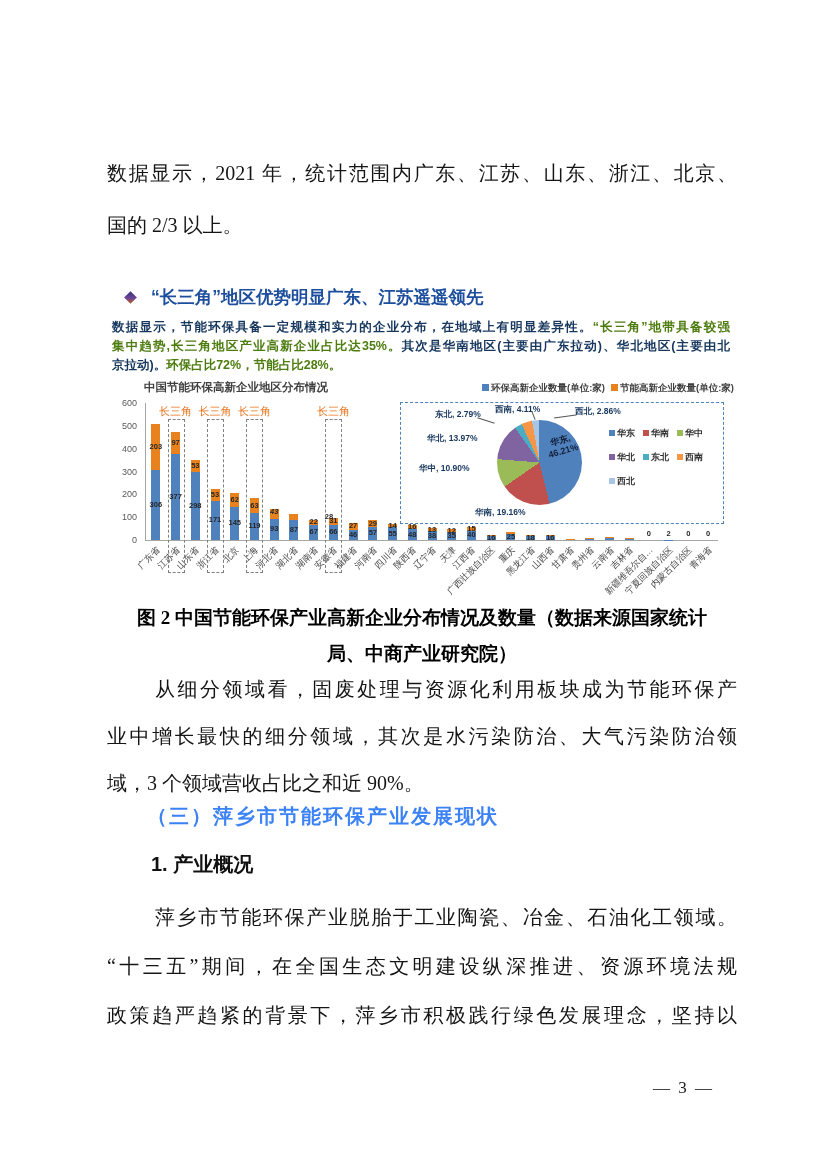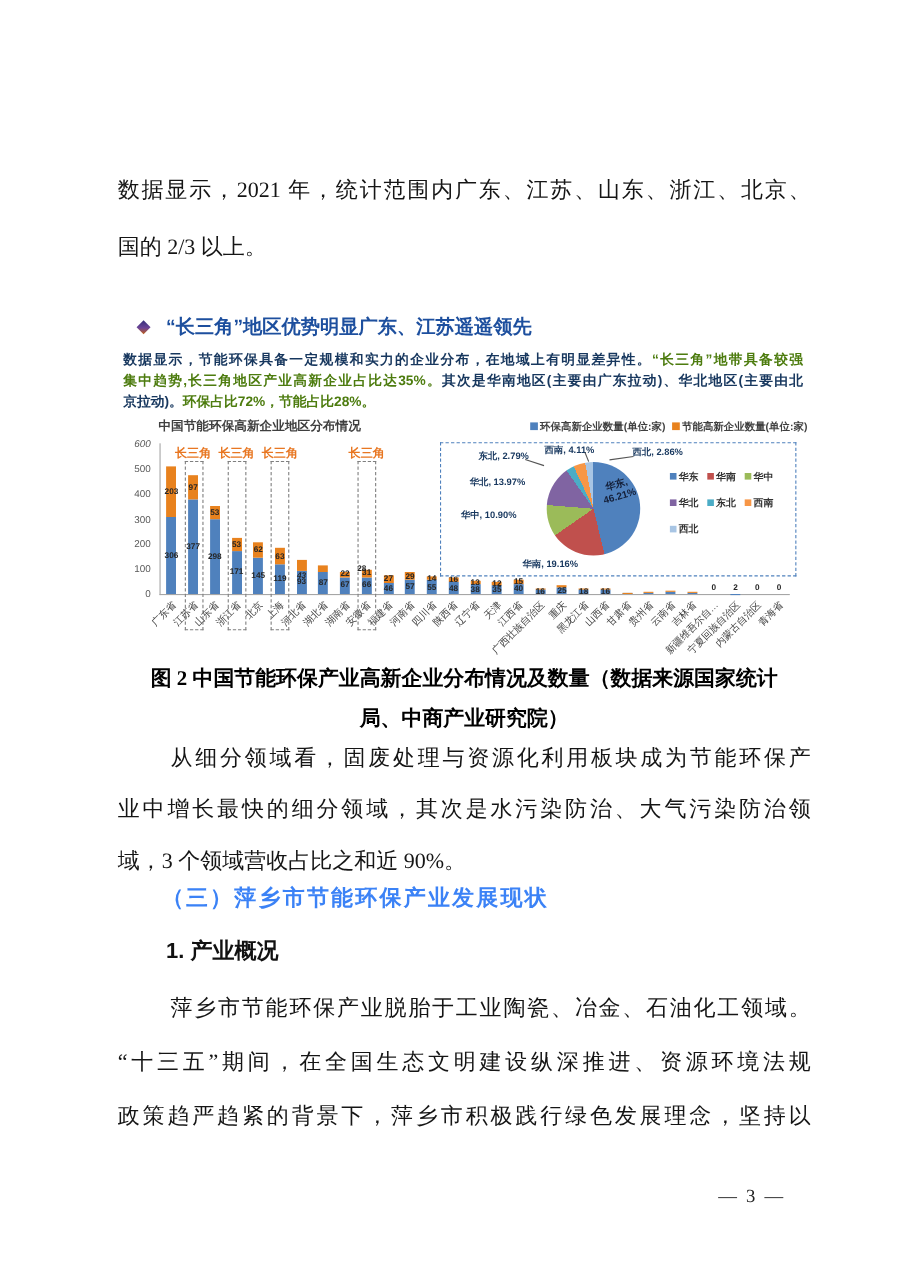--- a/index.html
+++ b/index.html
@@ -39,21 +39,21 @@
   .sw{display:inline-block;width:7px;height:7px;margin-right:2px;}
   .yaxis{position:absolute;left:0;top:25px;width:29px;height:137px;}
   .ytick{position:absolute;right:4px;width:25px;text-align:right;font-size:9px;color:#595959;}
   .bar-plot{position:absolute;left:33px;top:25px;width:572px;height:137px;
       border-left:1px solid #a6a6a6;border-bottom:1px solid #a6a6a6;}
   .seg{position:absolute;}
   .vlab{position:absolute;width:20px;margin-left:-10px;text-align:center;font-size:7.5px;
       font-weight:bold;color:#262626;z-index:3;line-height:8px;}
   .hl-box{position:absolute;top:16px;height:152px;border:1px dashed #7f7f7f;z-index:4;}
   .hl-lab{position:absolute;top:1px;width:40px;margin-left:-20px;text-align:center;
-      color:#e87722;font-weight:bold;font-size:11px;z-index:4;white-space:nowrap;}
+      color:#e87722;font-weight:normal;font-size:11px;z-index:4;white-space:nowrap;}
   .xlab{position:absolute;white-space:nowrap;font-size:9px;color:#3f3f3f;
       transform:rotate(-45deg);transform-origin:100% 0;}
   
   .pie-box{position:absolute;left:288px;top:24px;width:322px;height:120px;background:#fff;
       border:1px dashed #4f81bd;z-index:6;}
   .pie{position:absolute;left:96px;top:17px;width:85px;height:85px;border-radius:50%;}
   .plab{position:absolute;font-size:8.5px;font-weight:bold;color:#17375e;white-space:nowrap;}
   .pie-inner{position:absolute;left:136px;top:32px;width:50px;font-size:9px;font-weight:bold;
       color:#141f38;transform:rotate(-16deg);line-height:11px;text-align:center;z-index:2;}
   .pie-legend{position:absolute;left:208px;top:18px;width:112px;font-size:9px;font-weight:bold;color:#333;}
@@ -84,21 +84,21 @@
     <div class="chart">
       <div class="bar-title">中国节能环保高新企业地区分布情况</div>
       <div class="bar-legend" id="bar-legend"><div class="li" style="display: inline-block;"><div class="sw" style="background: rgb(79, 129, 189);"></div>环保高新企业数量(单位:家)</div><div class="li" style="display: inline-block;"><div class="sw" style="background: rgb(232, 130, 30);"></div>节能高新企业数量(单位:家)</div></div>
       <div class="yaxis" id="yaxis">
           <div class="ytick" style="top: 132px;">0</div>
           <div class="ytick" style="top: 109.167px;">100</div>
           <div class="ytick" style="top: 86.3333px;">200</div>
           <div class="ytick" style="top: 63.5px;">300</div>
           <div class="ytick" style="top: 40.6667px;">400</div>
           <div class="ytick" style="top: 17.8333px;">500</div>
-          <div class="ytick" style="top: -5px; font-style: italic;">600</div>
+          <div class="ytick" style="top: -5px;">600</div>
         </div>
       <div class="bar-plot" id="bar-plot">
           <div class="seg" style="left: 5.36207px; bottom: 0px; width: 9px; height: 69.87px; background: rgb(79, 129, 189);"></div>
           <div class="seg" style="left: 5.36207px; bottom: 69.87px; width: 9px; height: 46.3517px; background: rgb(232, 130, 30);"></div>
           <div class="vlab" style="left: 9.86207px; top: 98.065px;">306</div>
           <div class="vlab" style="left: 9.86207px; top: 39.9542px;">203</div>
           <div class="xlab" style="right: 564.138px; top: 141px;">广东省</div>
           <div class="seg" style="left: 25.0862px; bottom: 0px; width: 9px; height: 86.0817px; background: rgb(79, 129, 189);"></div>
           <div class="seg" style="left: 25.0862px; bottom: 86.0817px; width: 9px; height: 22.1483px; background: rgb(232, 130, 30);"></div>
           <div class="vlab" style="left: 29.5862px; top: 89.9592px;">377</div>
@@ -126,21 +126,21 @@
           <div class="seg" style="left: 103.983px; bottom: 0px; width: 9px; height: 27.1717px; background: rgb(79, 129, 189);"></div>
           <div class="seg" style="left: 103.983px; bottom: 27.1717px; width: 9px; height: 14.385px; background: rgb(232, 130, 30);"></div>
           <div class="vlab" style="left: 108.483px; top: 119.414px;">119</div>
           <div class="vlab" style="left: 108.483px; top: 98.6358px;">63</div>
           <div class="hl-box" style="left: 100.483px; width: 15px;"></div>
           <div class="hl-lab" style="left: 108.483px;">长三角</div>
           <div class="xlab" style="right: 465.517px; top: 141px;">上海</div>
           <div class="seg" style="left: 123.707px; bottom: 0px; width: 9px; height: 21.235px; background: rgb(79, 129, 189);"></div>
           <div class="seg" style="left: 123.707px; bottom: 21.235px; width: 9px; height: 9.81833px; background: rgb(232, 130, 30);"></div>
           <div class="vlab" style="left: 128.207px; top: 122.382px;">93</div>
-          <div class="vlab" style="left: 128.207px; top: 116px; font-style: italic;">43</div>
+          <div class="vlab" style="left: 128.207px; top: 105px; font-style: italic;">43</div>
           <div class="xlab" style="right: 445.793px; top: 141px;">河北省</div>
           <div class="seg" style="left: 143.431px; bottom: 0px; width: 9px; height: 19.865px; background: rgb(79, 129, 189);"></div>
           <div class="seg" style="left: 143.431px; bottom: 19.865px; width: 9px; height: 6.39333px; background: rgb(232, 130, 30);"></div>
           <div class="vlab" style="left: 147.931px; top: 123.067px;">87</div>
           <div class="vlab" style="left: 147.931px; top: 109.938px; margin-left: 25px;">28</div>
           <div class="xlab" style="right: 426.069px; top: 141px;">湖北省</div>
           <div class="seg" style="left: 163.155px; bottom: 0px; width: 9px; height: 15.2983px; background: rgb(79, 129, 189);"></div>
           <div class="seg" style="left: 163.155px; bottom: 15.2983px; width: 9px; height: 5.02333px; background: rgb(232, 130, 30);"></div>
           <div class="vlab" style="left: 167.655px; top: 125.351px;">67</div>
           <div class="vlab" style="left: 167.655px; top: 115.19px;">22</div>

